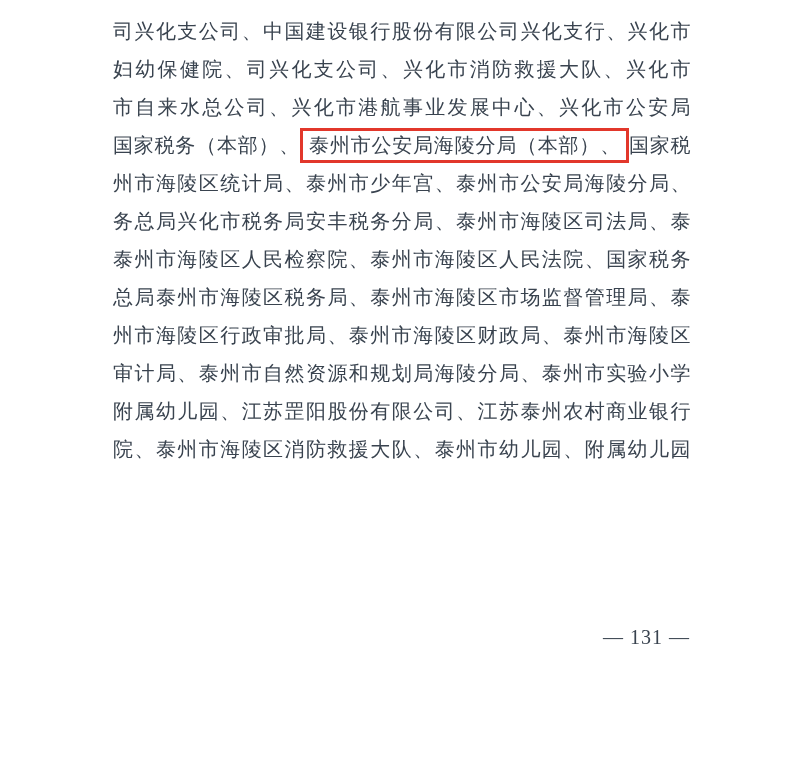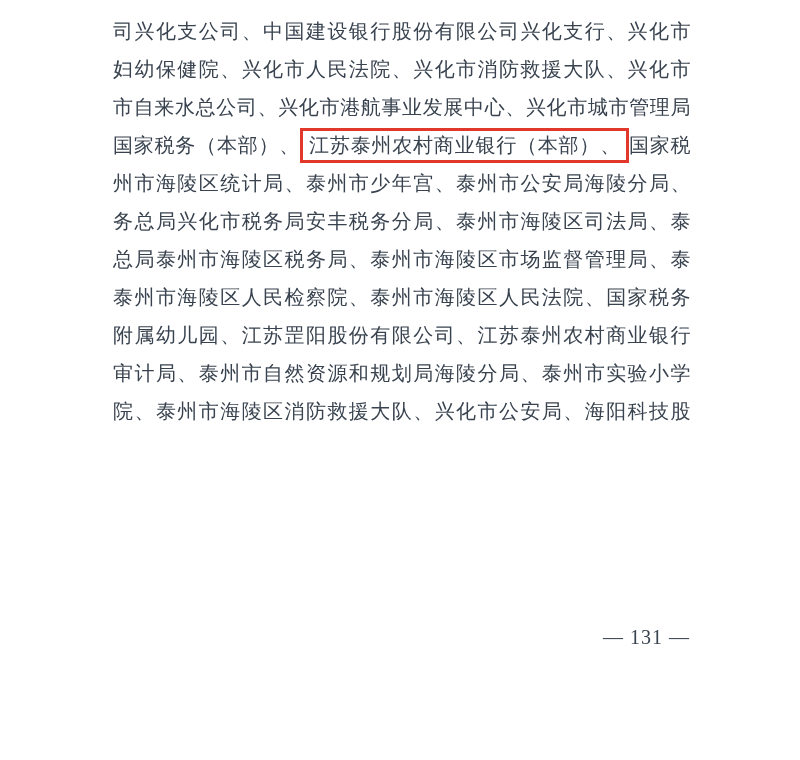--- a/index.html
+++ b/index.html
@@ -47,25 +47,26 @@
     letter-spacing: 1px;
     text-align: right;
   }
 </style>
 </head>
 <body>
 
 <div class="page">
   <div class="textblock">
     <div class="line">司兴化支公司、中国建设银行股份有限公司兴化支行、兴化市</div>
-    <div class="line">妇幼保健院、兴化市人民法院、兴化市消防救援大队、兴化市</div>
-    <div class="line">市自来水总公司、兴化市港航事业发展中心、兴化市城市管理局</div>
-    <div class="line"><span>国家税务（本部）、</span><span class="redbox">江苏泰州农村商业银行（本部）、</span><span>国家税</span></div>
+    <div class="line">妇幼保健院、司兴化支公司、兴化市消防救援大队、兴化市</div>
+    <div class="line">市自来水总公司、兴化市港航事业发展中心、兴化市公安局</div>
+    <div class="line"><span>国家税务（本部）、</span><span class="redbox">泰州市公安局海陵分局（本部）、</span><span>国家税</span></div>
     <div class="line">州市海陵区统计局、泰州市少年宫、泰州市公安局海陵分局、</div>
     <div class="line">务总局兴化市税务局安丰税务分局、泰州市海陵区司法局、泰</div>
+    <div class="line">泰州市海陵区人民检察院、泰州市海陵区人民法院、国家税务</div>
     <div class="line">总局泰州市海陵区税务局、泰州市海陵区市场监督管理局、泰</div>
-    <div class="line">泰州市海陵区人民检察院、泰州市海陵区人民法院、国家税务</div>
+    <div class="line">州市海陵区行政审批局、泰州市海陵区财政局、泰州市海陵区</div>
+    <div class="line">审计局、泰州市自然资源和规划局海陵分局、泰州市实验小学</div>
     <div class="line">附属幼儿园、江苏罡阳股份有限公司、江苏泰州农村商业银行</div>
-    <div class="line">审计局、泰州市自然资源和规划局海陵分局、泰州市实验小学</div>
-    <div class="line">院、泰州市海陵区消防救援大队、兴化市公安局、海阳科技股</div>
+    <div class="line">院、泰州市海陵区消防救援大队、泰州市幼儿园、附属幼儿园</div>
   </div>
   <div class="footer">— 131 —</div>
 </div>
 
 </body></html>

